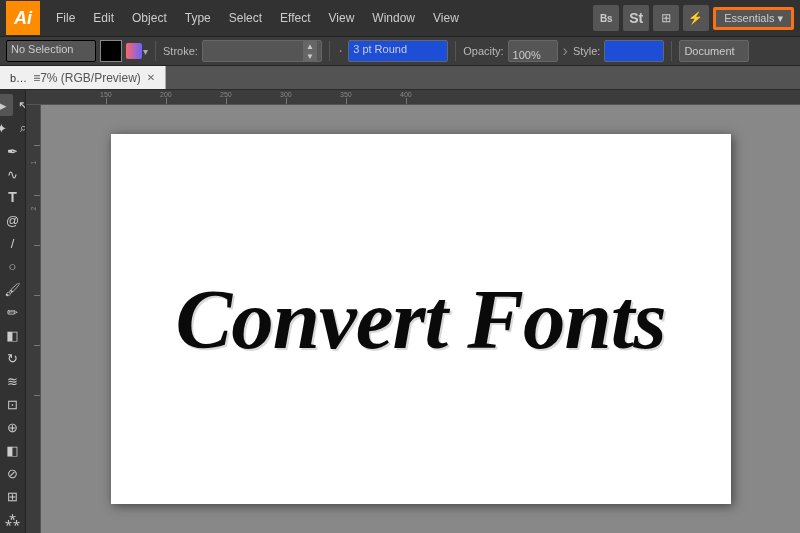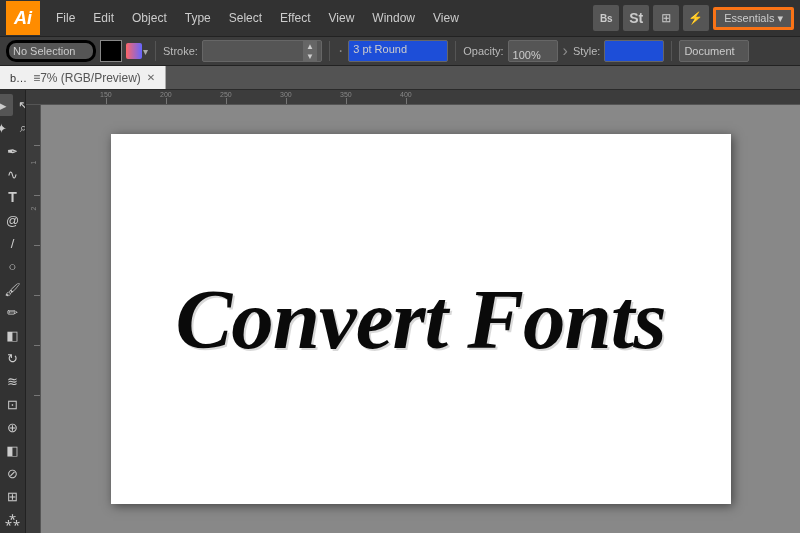--- a/index.html
+++ b/index.html
@@ -30,22 +30,22 @@
       background: #555; color: #ccc; border-radius: 2px; font-size: 12px; cursor: pointer;
     }
 
     
     .toolbar {
       display: flex; align-items: center;
       background: #3c3c3c; height: 30px;
       color: #ccc; padding: 0 6px; gap: 4px; border-top: 1px solid #222; border-bottom: 1px solid #222;
     }
     .toolbar-select {
-      background: #555; border: 3px solid #000000; color: #ccc;
-      padding: 2px 4px; font-size: 11px; height: 22px; border-radius: 10px;
+      background: #555; border: 1px solid #000000; color: #ccc;
+      padding: 2px 4px; font-size: 11px; height: 22px; border-radius: 2px;
     }
     .toolbar-color-swatch {
       width: 22px; height: 22px; background: black; border: 1px solid #888; display: inline-block;
     }
     .toolbar-label { font-size: 11px; color: #bbb; }
     .toolbar-input {
       background: #555; border: 1px solid #666; color: #ccc;
       padding: 2px 4px; font-size: 11px; height: 22px; width: 70px; border-radius: 2px;
     }
     .toolbar-spinner { display: flex; flex-direction: column; }

